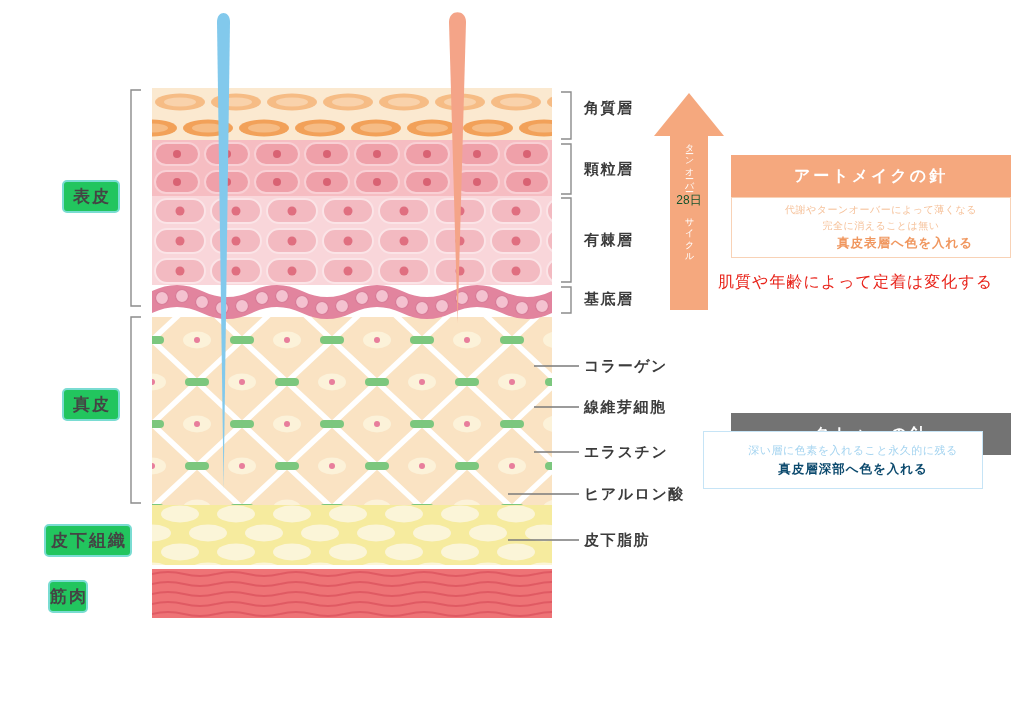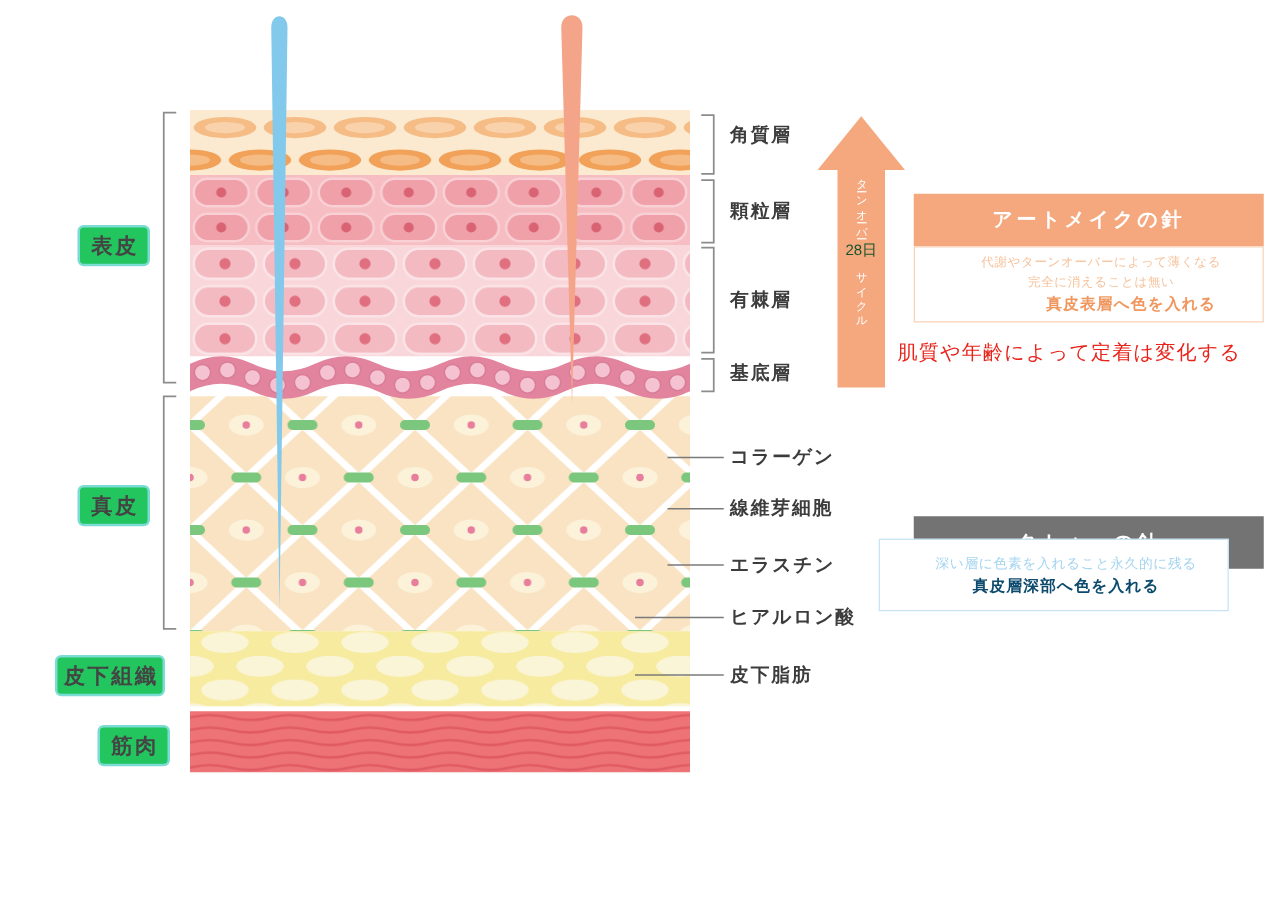--- a/index.html
+++ b/index.html
@@ -160,21 +160,21 @@
       <polygon points="654,136 724,136 689,93"></polygon>
       <rect x="670" y="134" width="38" height="176"></rect>
     </g>
     <path d="M217,22 C217,10 230,10 230,22 L223.6,489 Z" fill="#82C9EC"></path>
     <path d="M449,22 C449,9 466,9 466,22 L457.6,323 Z" fill="#F4A488"></path>
   </svg>
 
   <div class="side-label" style="left:62px;top:180px;width:58px;height:33px">表皮</div>
   <div class="side-label" style="left:62px;top:388px;width:58px;height:33px">真皮</div>
   <div class="side-label" style="left:44px;top:524px;width:88px;height:33px">皮下組織</div>
-  <div class="side-label" style="left:78px;top:580px;width:58px;height:33px">筋肉</div>
+  <div class="side-label" style="left:48px;top:580px;width:40px;height:33px">筋肉</div>
 
   <div class="layer-label" style="left:584px;top:108px">角質層</div>
   <div class="layer-label" style="left:584px;top:169px">顆粒層</div>
   <div class="layer-label" style="left:584px;top:240px">有棘層</div>
   <div class="layer-label" style="left:584px;top:299px">基底層</div>
   <div class="layer-label" style="left:584px;top:366px">コラーゲン</div>
   <div class="layer-label" style="left:584px;top:407px">線維芽細胞</div>
   <div class="layer-label" style="left:584px;top:452px">エラスチン</div>
   <div class="layer-label" style="left:584px;top:494px">ヒアルロン酸</div>
   <div class="layer-label" style="left:584px;top:540px">皮下脂肪</div>

